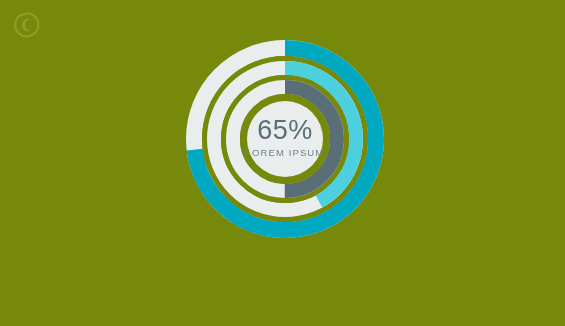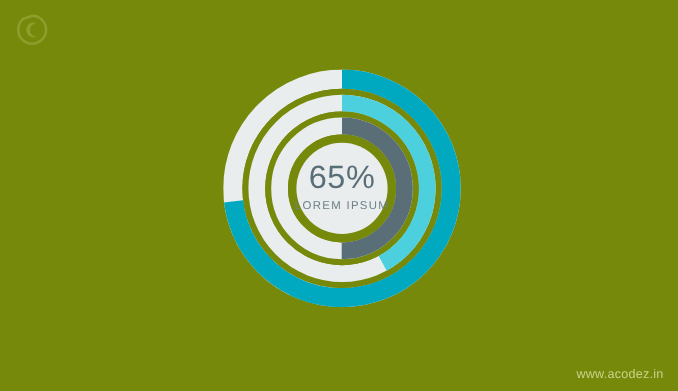--- a/index.html
+++ b/index.html
@@ -39,21 +39,21 @@
     letter-spacing: 0.2px;
     color: #C8D48A;
     white-space: nowrap;
     user-select: none;
   }
 
   
   #chart-wrap {
     position: absolute;
     left: 186px;
-    top: 58px;
+    top: 40px;
     width: 198px;
     height: 198px;
   }
   #ring-chart {
     display: block;
     width: 198px;
     height: 198px;
   }
 
   .center-percent {
@@ -97,15 +97,14 @@
         </g>
 
       <circle id="center-disc" cx="99" cy="99" r="38" fill="#E9EDEE"></circle>
 
       <text id="center-percent" class="center-percent" x="99" y="99" text-anchor="middle" fill="#5A6E78">65%</text>
 
       <text id="center-caption" class="center-caption" x="99" y="116" text-anchor="middle" fill="#6E8089">LOREM IPSUM</text>
     </svg>
   </div>
 
-  <div id="watermark">www.acodez.in</div>
 
 </div>
 
 </body></html>

